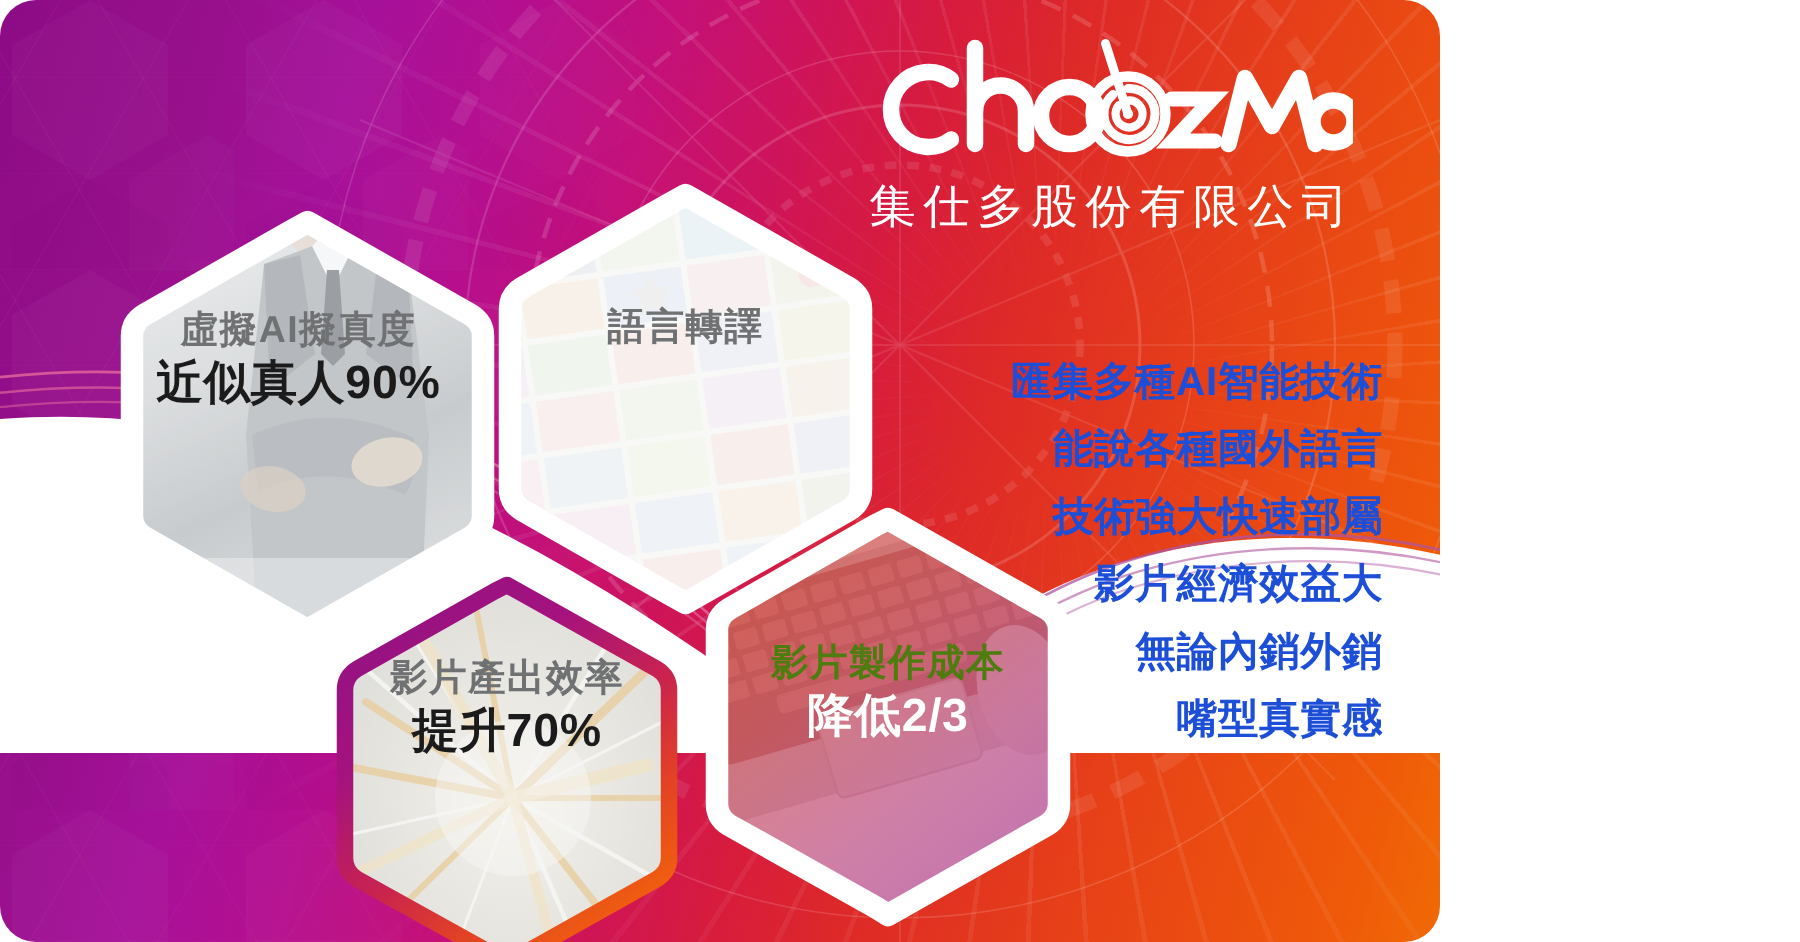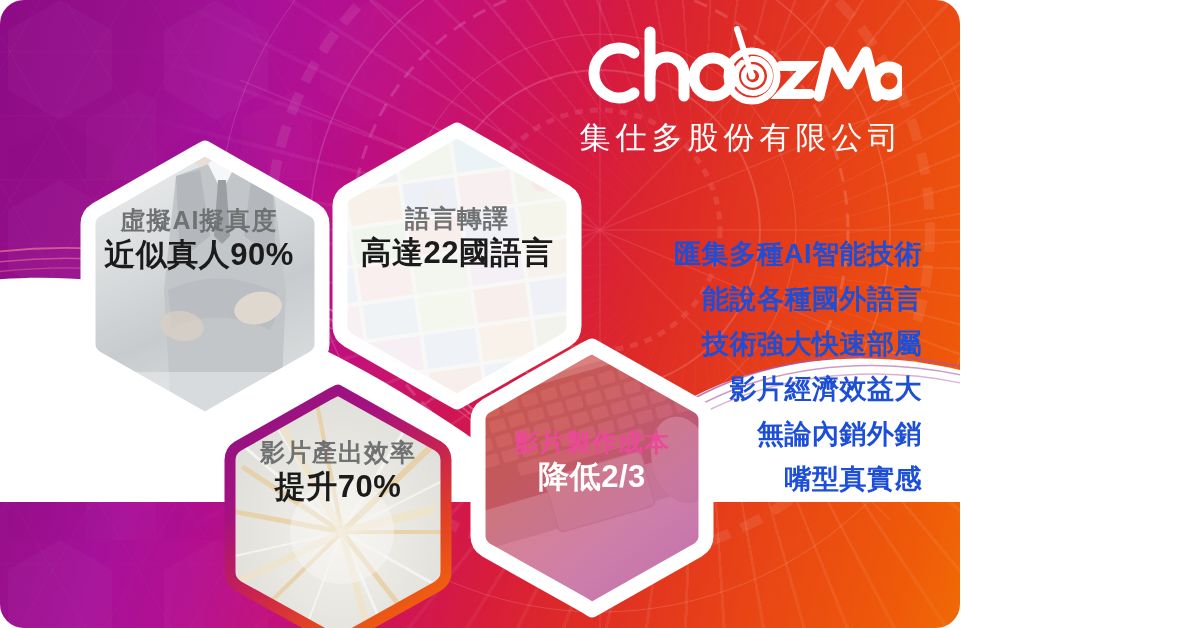--- a/index.html
+++ b/index.html
@@ -132,21 +132,21 @@
   .hex-value{
     font-size:31px;
     font-weight:700;
     line-height:1.18;
     letter-spacing:.5px;
     white-space:nowrap;
     margin-top:2px;
   }
   .t-dark  .hex-title{ color:#6f7173; }
   .t-dark  .hex-value{ color:#1b1b1b; }
-  .t-light .hex-title{ color:#ec4899; }
+  .t-light .hex-title{ color:#4d7c0f; }
   .t-light .hex-value{ color:#ffffff; }
 
   
   #hex-realism  { left:68px;  top:140px;padding-left:12px; }
   #hex-language { left:332px; top:122px; }
   #hex-speed    { left:222px; top:382px; }
   #hex-cost     { left:470px; top:338px; }
 </style>
 </head>
 <body>
@@ -356,21 +356,20 @@
           <path d="M 112 58 l 4 9 10 1 -7 7 2 10 -9 -5 -9 5 2 -10 -7 -7 10 -1 z" fill="#dddddd" opacity=".9"></path>
           <rect x="206" y="42" width="14" height="5" fill="#e8bcbc"></rect>
           <rect x="210" y="38" width="5" height="14" fill="#e8bcbc"></rect>
         </g>
         <rect x="0" y="0" width="250" height="288" fill="#ffffff" opacity=".48"></rect>
       </g>
       <path d="M125 8 L234 70 Q242 75 242 84 L242 204 Q242 213 234 218 L125 280 Q125 280 116 275 L16 218 Q8 213 8 204 L8 84 Q8 75 16 70 L116 13 Z" fill="none" stroke="#ffffff" stroke-width="15" stroke-linejoin="round"></path>
     </svg>
     <div class="hex-label" style="top:82px;">
       <div class="hex-title">語言轉譯</div>
-      <div class="hex-value">高達22國語言</div>
     </div>
   </div>
 
   <div class="hex t-dark" id="hex-speed">
     <svg width="232" height="268" viewBox="0 0 232 268">
       <defs>
         <clipPath id="clip-speed">
           <path d="M116 8 L216 64 Q224 69 224 78 L224 190 Q224 199 216 204 L116 260 Q116 260 108 255 L16 204 Q8 199 8 190 L8 78 Q8 69 16 64 L108 12 Z"></path>
         </clipPath>
         <linearGradient id="g-speedborder" x1="0" y1="0" x2="0.65" y2="1">

